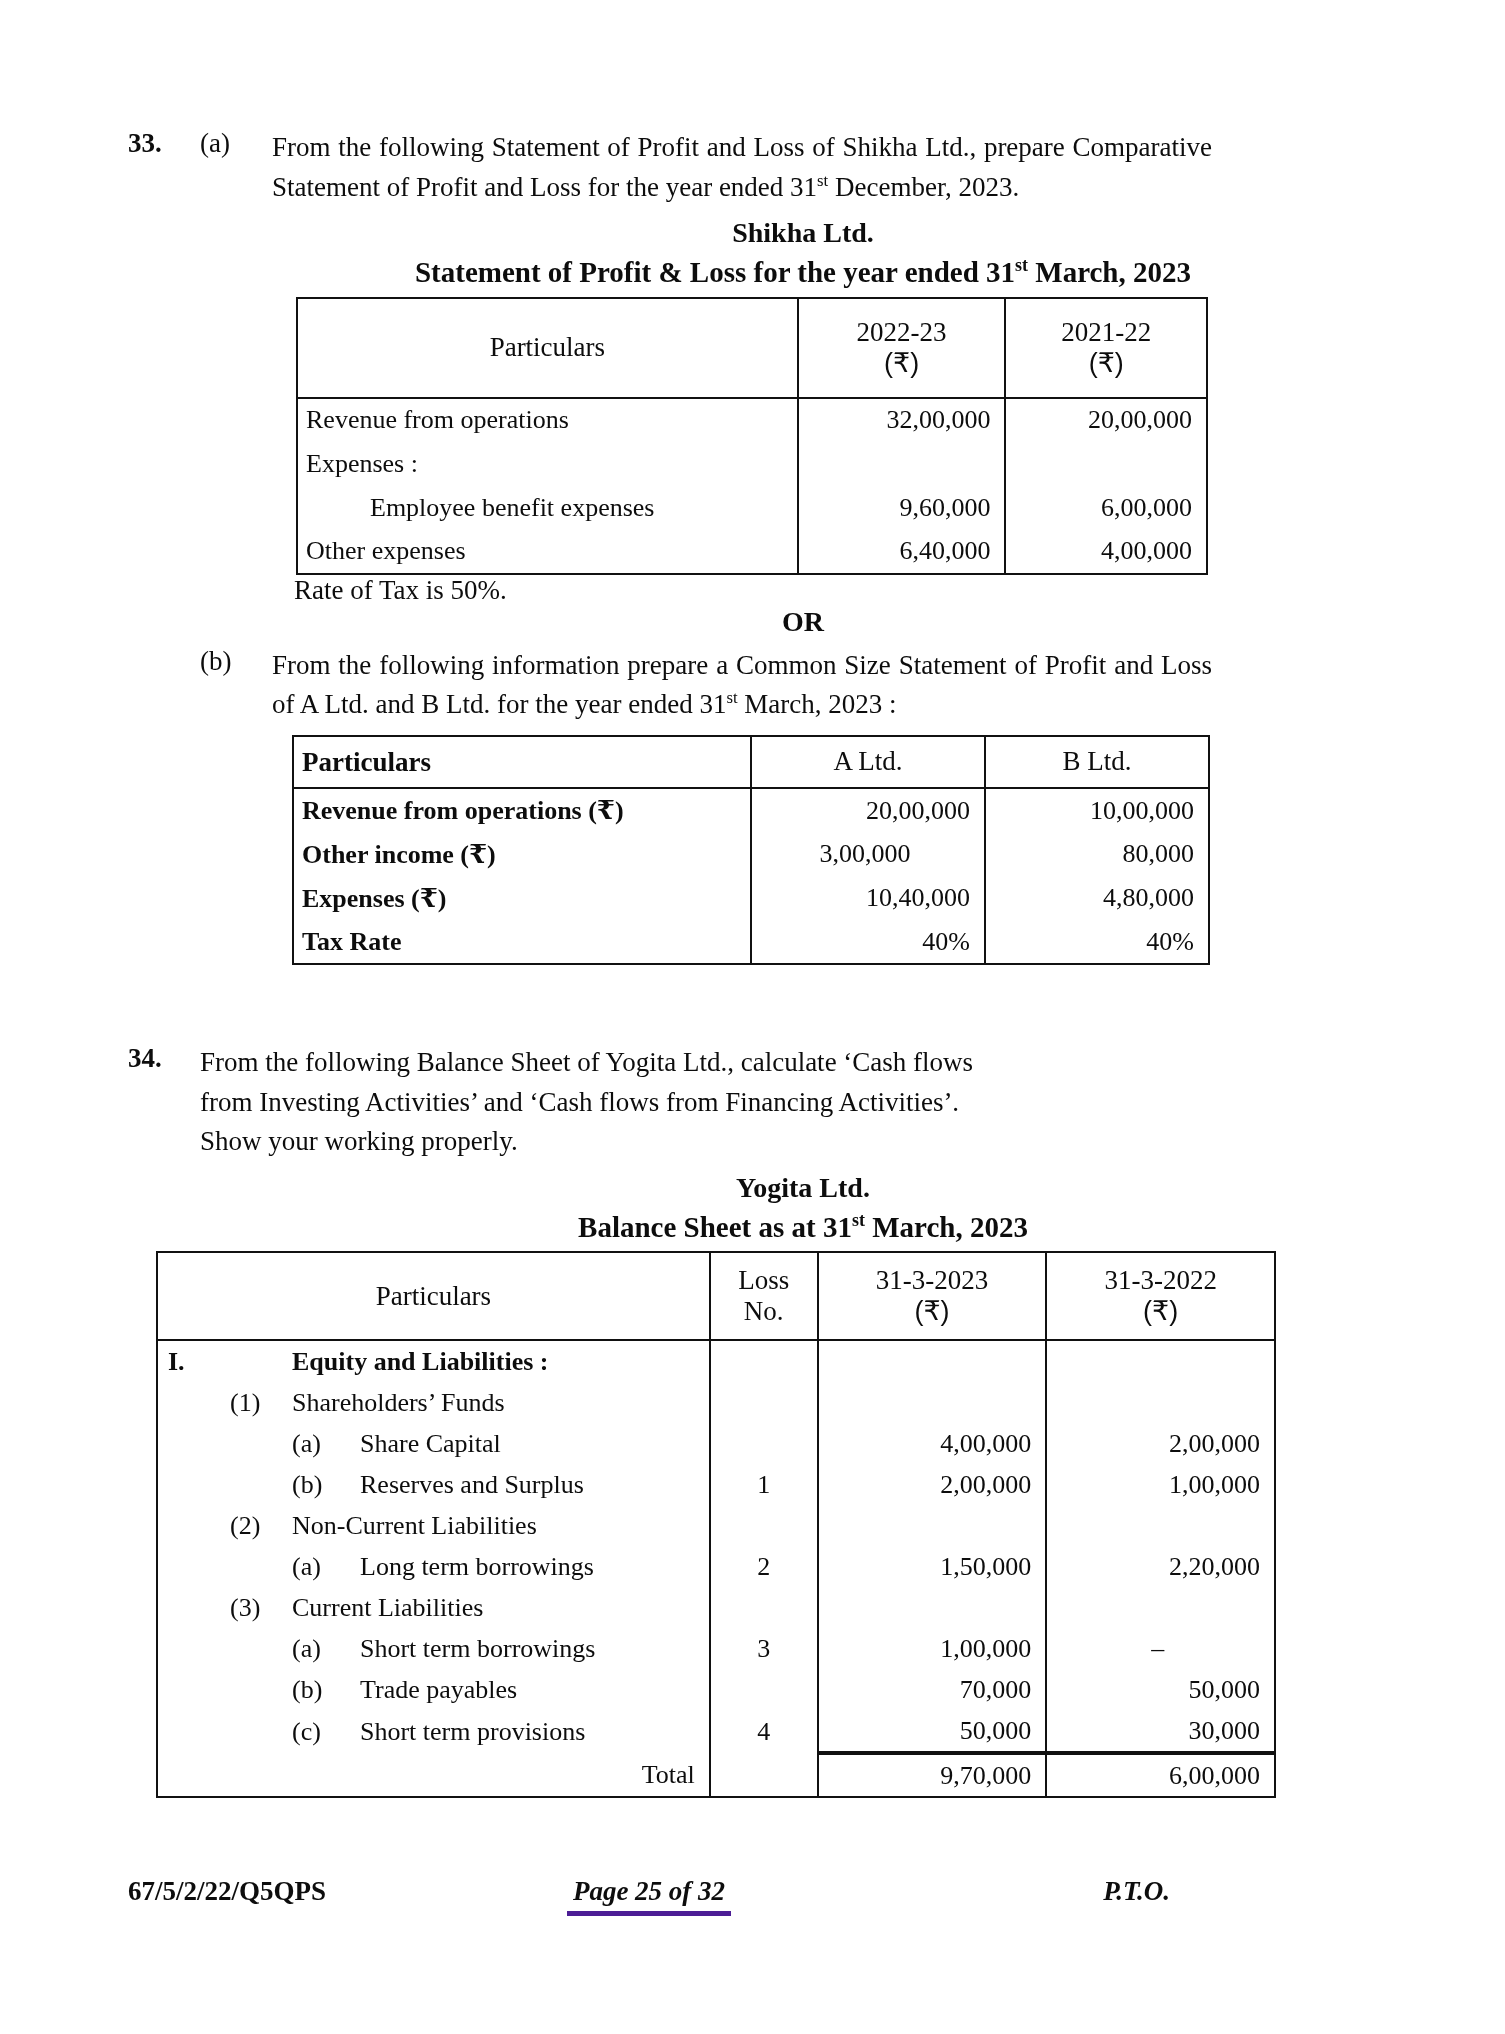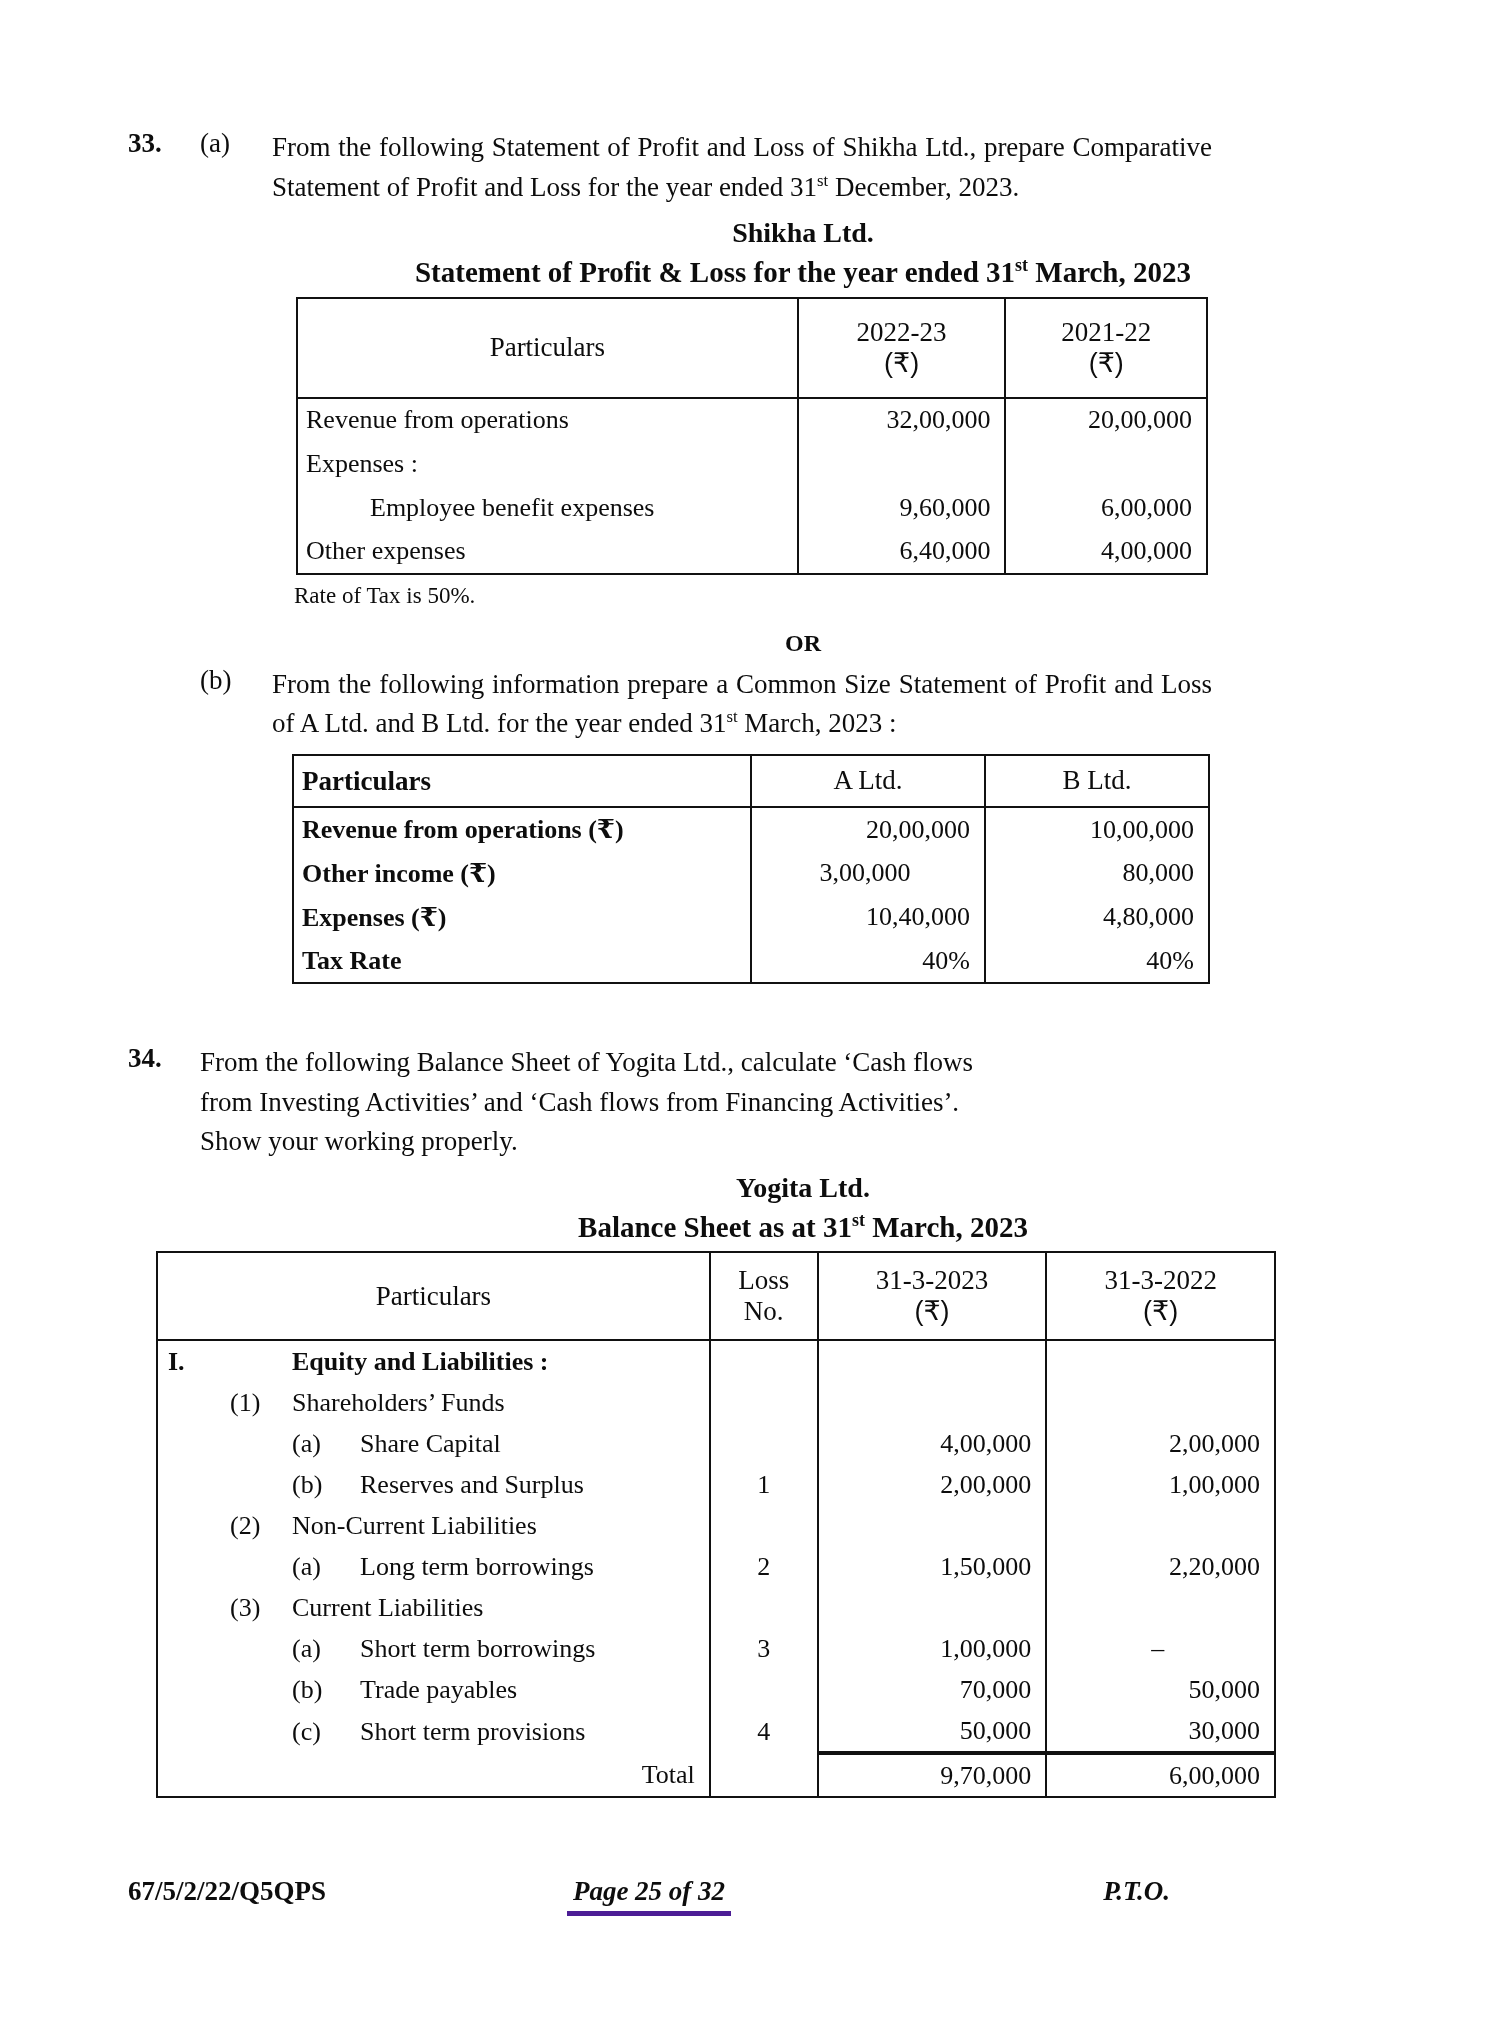--- a/index.html
+++ b/index.html
@@ -211,23 +211,23 @@
           <td class="c3 num" style="border-top:none;border-bottom:none;">6,00,000</td>
         </tr>
         <tr class="rowh">
           <td class="c1 lbl" style="border-top:none;">Other expenses</td>
           <td class="c2 num" style="border-top:none;">6,40,000</td>
           <td class="c3 num" style="border-top:none;">4,00,000</td>
         </tr>
       </tbody>
     </table>
 
-    <div style="margin-top:8px; margin-left:166px; font-size:23px;">Rate of Tax is 50%.</div>
-
-    <div style="margin-top:21px; margin-left:60px; text-align:center; font-size:24px; font-weight:700;">OR</div>
+    <div style="margin-top:0; margin-left:166px; font-size:27px;">Rate of Tax is 50%.</div>
+
+    <div style="margin-top:0; margin-left:60px; text-align:center; font-size:28px; font-weight:700;">OR</div>
 
     <div class="qrow" style="margin-top:8px;">
       <div class="qnum"></div>
       <div class="qalpha">(b)</div>
       <div class="qbody" style="width:940px; flex:0 0 940px;">
         <span>From the following information prepare a Common Size Statement of Profit and Loss of A Ltd. and B Ltd. for the year ended 31</span><sup class="ord">st</sup><span> March, 2023 :</span>
       </div>
       <div class="marks" style="top:512px; right:-8px;">4</div>
     </div>
 

